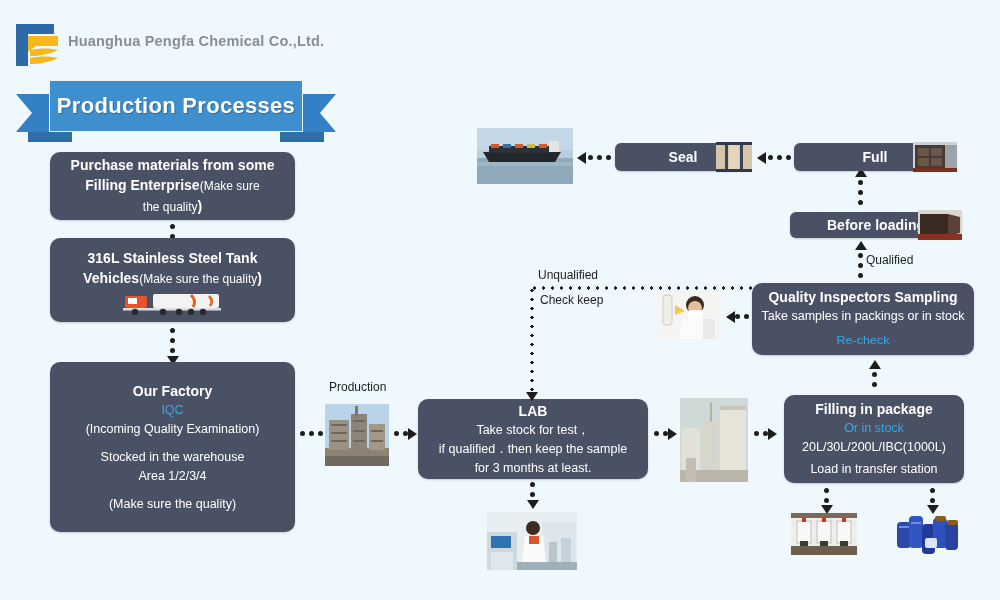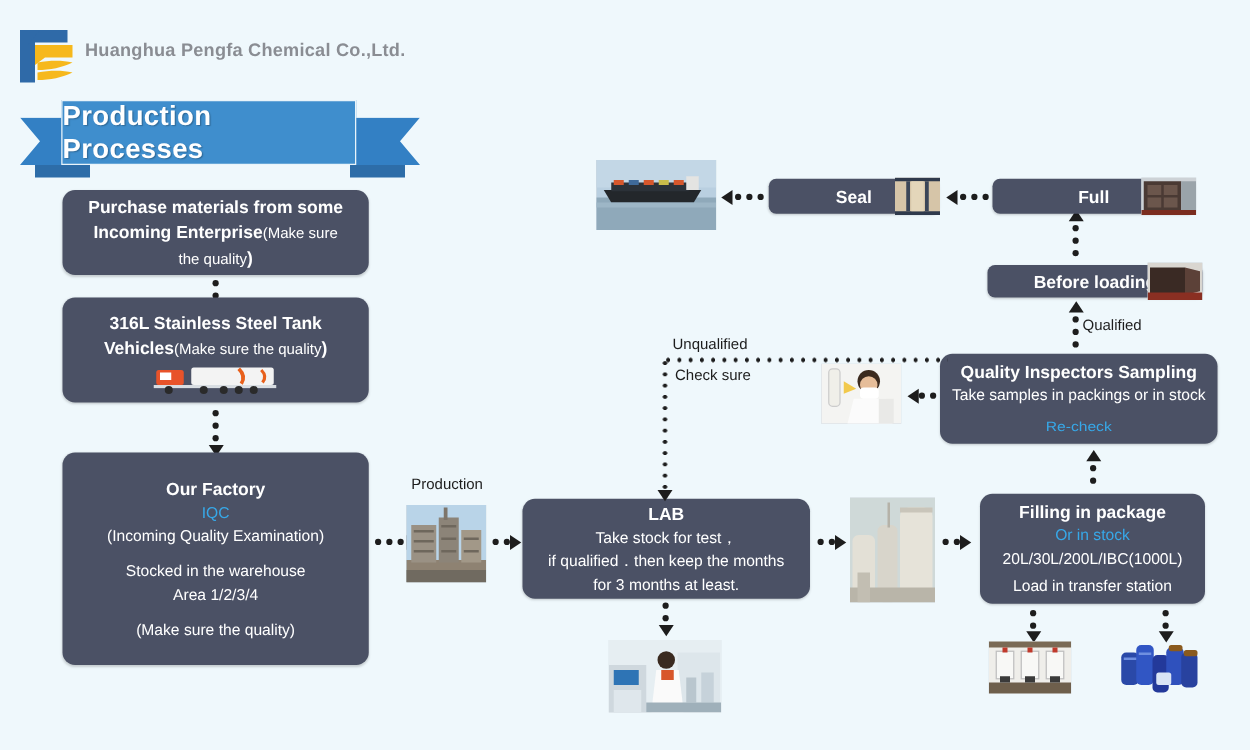--- a/index.html
+++ b/index.html
@@ -26,21 +26,21 @@
     position: absolute; top: 16px; height: 38px; background: #3380c4;
   }
   .ribbon-tail.left  { left: 0;  width: 66px;
     clip-path: polygon(0 0, 100% 0, 100% 100%, 0 100%, 16px 50%); }
   .ribbon-tail.right { right: 0; width: 66px;
     clip-path: polygon(0 0, 100% 0, calc(100% - 16px) 50%, 100% 100%, 0 100%); }
   .ribbon-fold { position: absolute; top: 54px; height: 10px; width: 44px; background: #2d6da8; }
   .ribbon-fold.l { left: 12px; }
   .ribbon-fold.r { right: 12px; }
   .ribbon-panel {
-    position: absolute; left: 33px; top: 2px; width: 236px; height: 52px;
+    position: absolute; left: 33px; top: 2px; width: 254px; height: 52px;
     background: #3f8ecd; border: 1px solid #e9f4fa;
     display: flex; align-items: center; justify-content: center;
   }
   .ribbon-text {
     color: #fff; font-size: 22px; font-weight: bold; letter-spacing: .3px;
     text-shadow: 1px 1px 1px rgba(0,0,0,.25);
   }
 
   
   .box {
@@ -122,21 +122,21 @@
     <div class="ribbon-tail right"></div>
     <div class="ribbon-fold l"></div>
     <div class="ribbon-fold r"></div>
     <div class="ribbon-panel">
       <span class="ribbon-text">Production Processes</span>
     </div>
   </div>
 
   <div class="box" style="left:50px; top:152px; width:245px; height:68px; padding:4px 12px;">
     <div class="t-bold">Purchase materials from some</div>
-    <div class="mixed"><span>Incoming Enterprise</span><span class="sm">(Make sure</span></div>
+    <div class="mixed"><span>Filling Enterprise</span><span class="sm">(Make sure</span></div>
     <div class="mixed"><span class="sm">the quality</span><span>)</span></div>
   </div>
 
   <div class="dots-v" style="left:170px; top:224px;">
     <i></i>
       <i></i>
       <i></i>
   </div>
   <div class="arrow down" style="left:167px; top:252px;"></div>
 
@@ -208,21 +208,21 @@
 
   <div class="dots-h" style="left:394px; top:431px;">
     <i></i>
       <i></i>
   </div>
   <div class="arrow right" style="left:408px; top:428px;"></div>
 
   <div class="box" style="left:418px; top:399px; width:230px; height:80px; padding:4px 8px;">
     <div class="t-bold">LAB</div>
     <div class="t-reg">Take stock for test，</div>
-    <div class="t-reg">if qualified．then keep the months</div>
+    <div class="t-reg">if qualified．then keep the sample</div>
     <div class="t-reg">for 3 months at least.</div>
   </div>
 
   <div class="dots-v" style="left:530px; top:482px;">
     <i></i>
       <i></i>
   </div>
   <div class="arrow down" style="left:527px; top:500px;"></div>
   <div class="photo" style="left:487px; top:512px; width:90px; height:58px;">
     <svg width="90" height="58" viewBox="0 0 90 58">
@@ -342,21 +342,21 @@
       <path d="M26 28 h26 l5 20 h-36 z" fill="#fbfbfb"></path>
       <path d="M18 14 l10 6 -10 4 z" fill="#f2c94c"></path>
       <rect x="46" y="28" width="12" height="20" fill="#e9e9e7"></rect>
     </svg>
   </div>
 
   <div class="flow-label" style="left:538px; top:268px;text-align:right;">Unqualified</div>
   <div class="dash-line h" style="left:530px; top:286px; width:228px;"></div>
   <div class="dash-line v" style="left:530px; top:286px; height:112px;"></div>
   <div class="arrow down" style="left:526px; top:392px;"></div>
-  <div class="flow-label" style="left:540px; top:293px;">Check sure</div>
+  <div class="flow-label" style="left:540px; top:293px;">Check keep</div>
 
   <div class="dots-v" style="left:858px; top:253px;">
     <i></i>
       <i></i>
       <i></i>
   </div>
   <div class="arrow up" style="left:855px; top:241px;"></div>
   <div class="flow-label" style="left:866px; top:253px;">Qualified</div>
 
   <div class="bar" style="left:790px; top:212px; width:172px; height:26px;">

